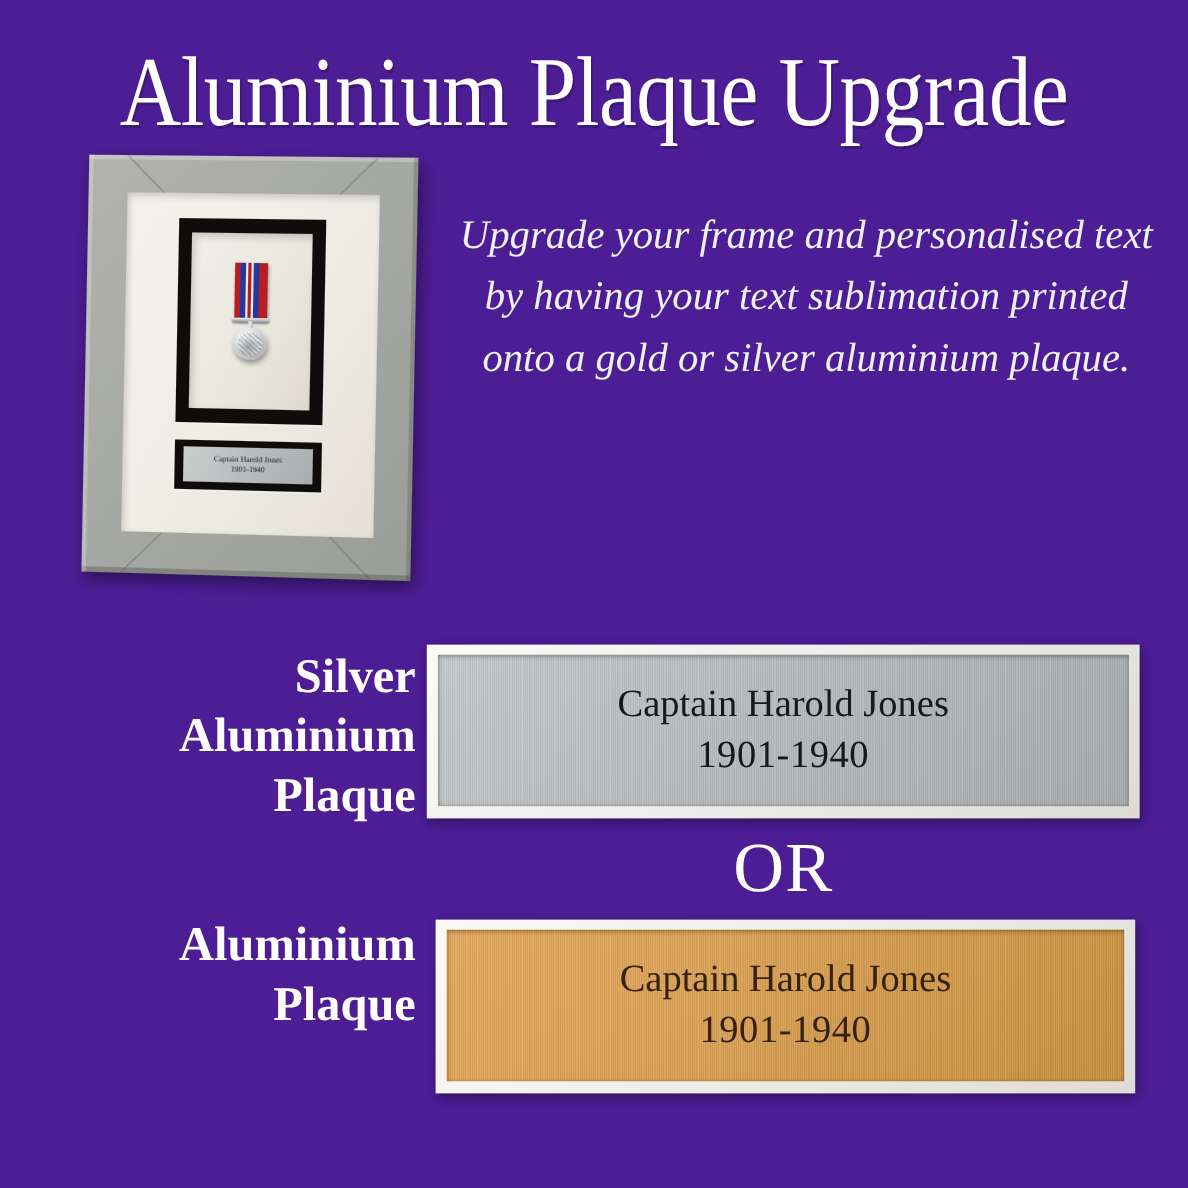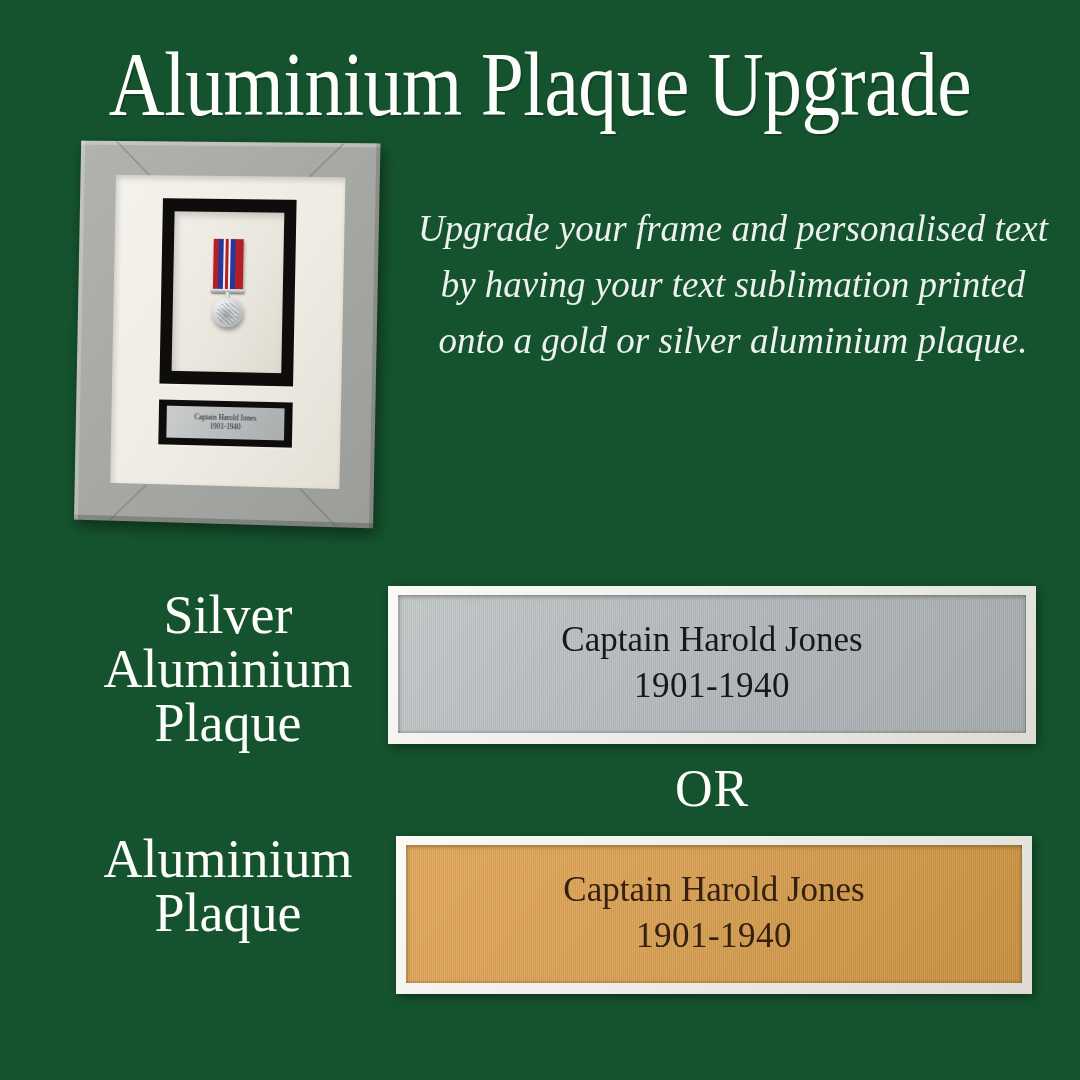--- a/index.html
+++ b/index.html
@@ -4,21 +4,21 @@
 <style>
   html, body {
     margin: 0;
     padding: 0;
     background: #0f2d3a;
   }
   #canvas {
     position: relative;
     width: 1080px;
     height: 1080px;
-    background: #14532d;
+    background: #4c1d95;
     overflow: hidden;
     font-family: "Liberation Serif", serif;
   }
 
   
   #title {
     position: absolute;
     left: 0;
     top: 36px;
     width: 1080px;
@@ -208,32 +208,32 @@
     position: absolute;
     left: 418px;
     top: 186px;
     width: 630px;
     text-align: center;
     color: #edf1ef;
     font-family: "Liberation Serif", serif;
     font-style: italic;
     font-size: 37px;
     line-height: 56px;
-    margin-top: 15px;
   }
 
   
   .row-label {
     position: absolute;
     width: 300px;
-    text-align: center;
+    text-align: right;
     color: #fdfdfb;
     font-family: "Liberation Serif", serif;
-    font-size: 54px;
+    font-size: 44px;
     line-height: 54px;
+    font-weight: bold;
   }
   #label-silver { left: 78px; top: 588px; }
   #label-gold   { left: 78px; top: 832px; }
 
   .plaque-frame {
     position: absolute;
     background: linear-gradient(140deg, #fbfaf7 0%, #efeeea 45%, #dedbd4 100%);
     box-shadow: 2px 3px 9px rgba(0,0,0,0.38);
     padding: 9px 10px 11px 10px;
     box-sizing: border-box;
@@ -304,21 +304,21 @@
 
   
   #or-text {
     position: absolute;
     left: 612px;
     top: 760px;
     width: 200px;
     text-align: center;
     color: #fdfdfb;
     font-family: "Liberation Serif", serif;
-    font-size: 52px;
+    font-size: 64px;
     line-height: 58px;
     letter-spacing: 1px;
   }
 </style>
 </head>
 <body>
 
 <div id="canvas">
 
   <div id="title">Aluminium Plaque Upgrade</div>

